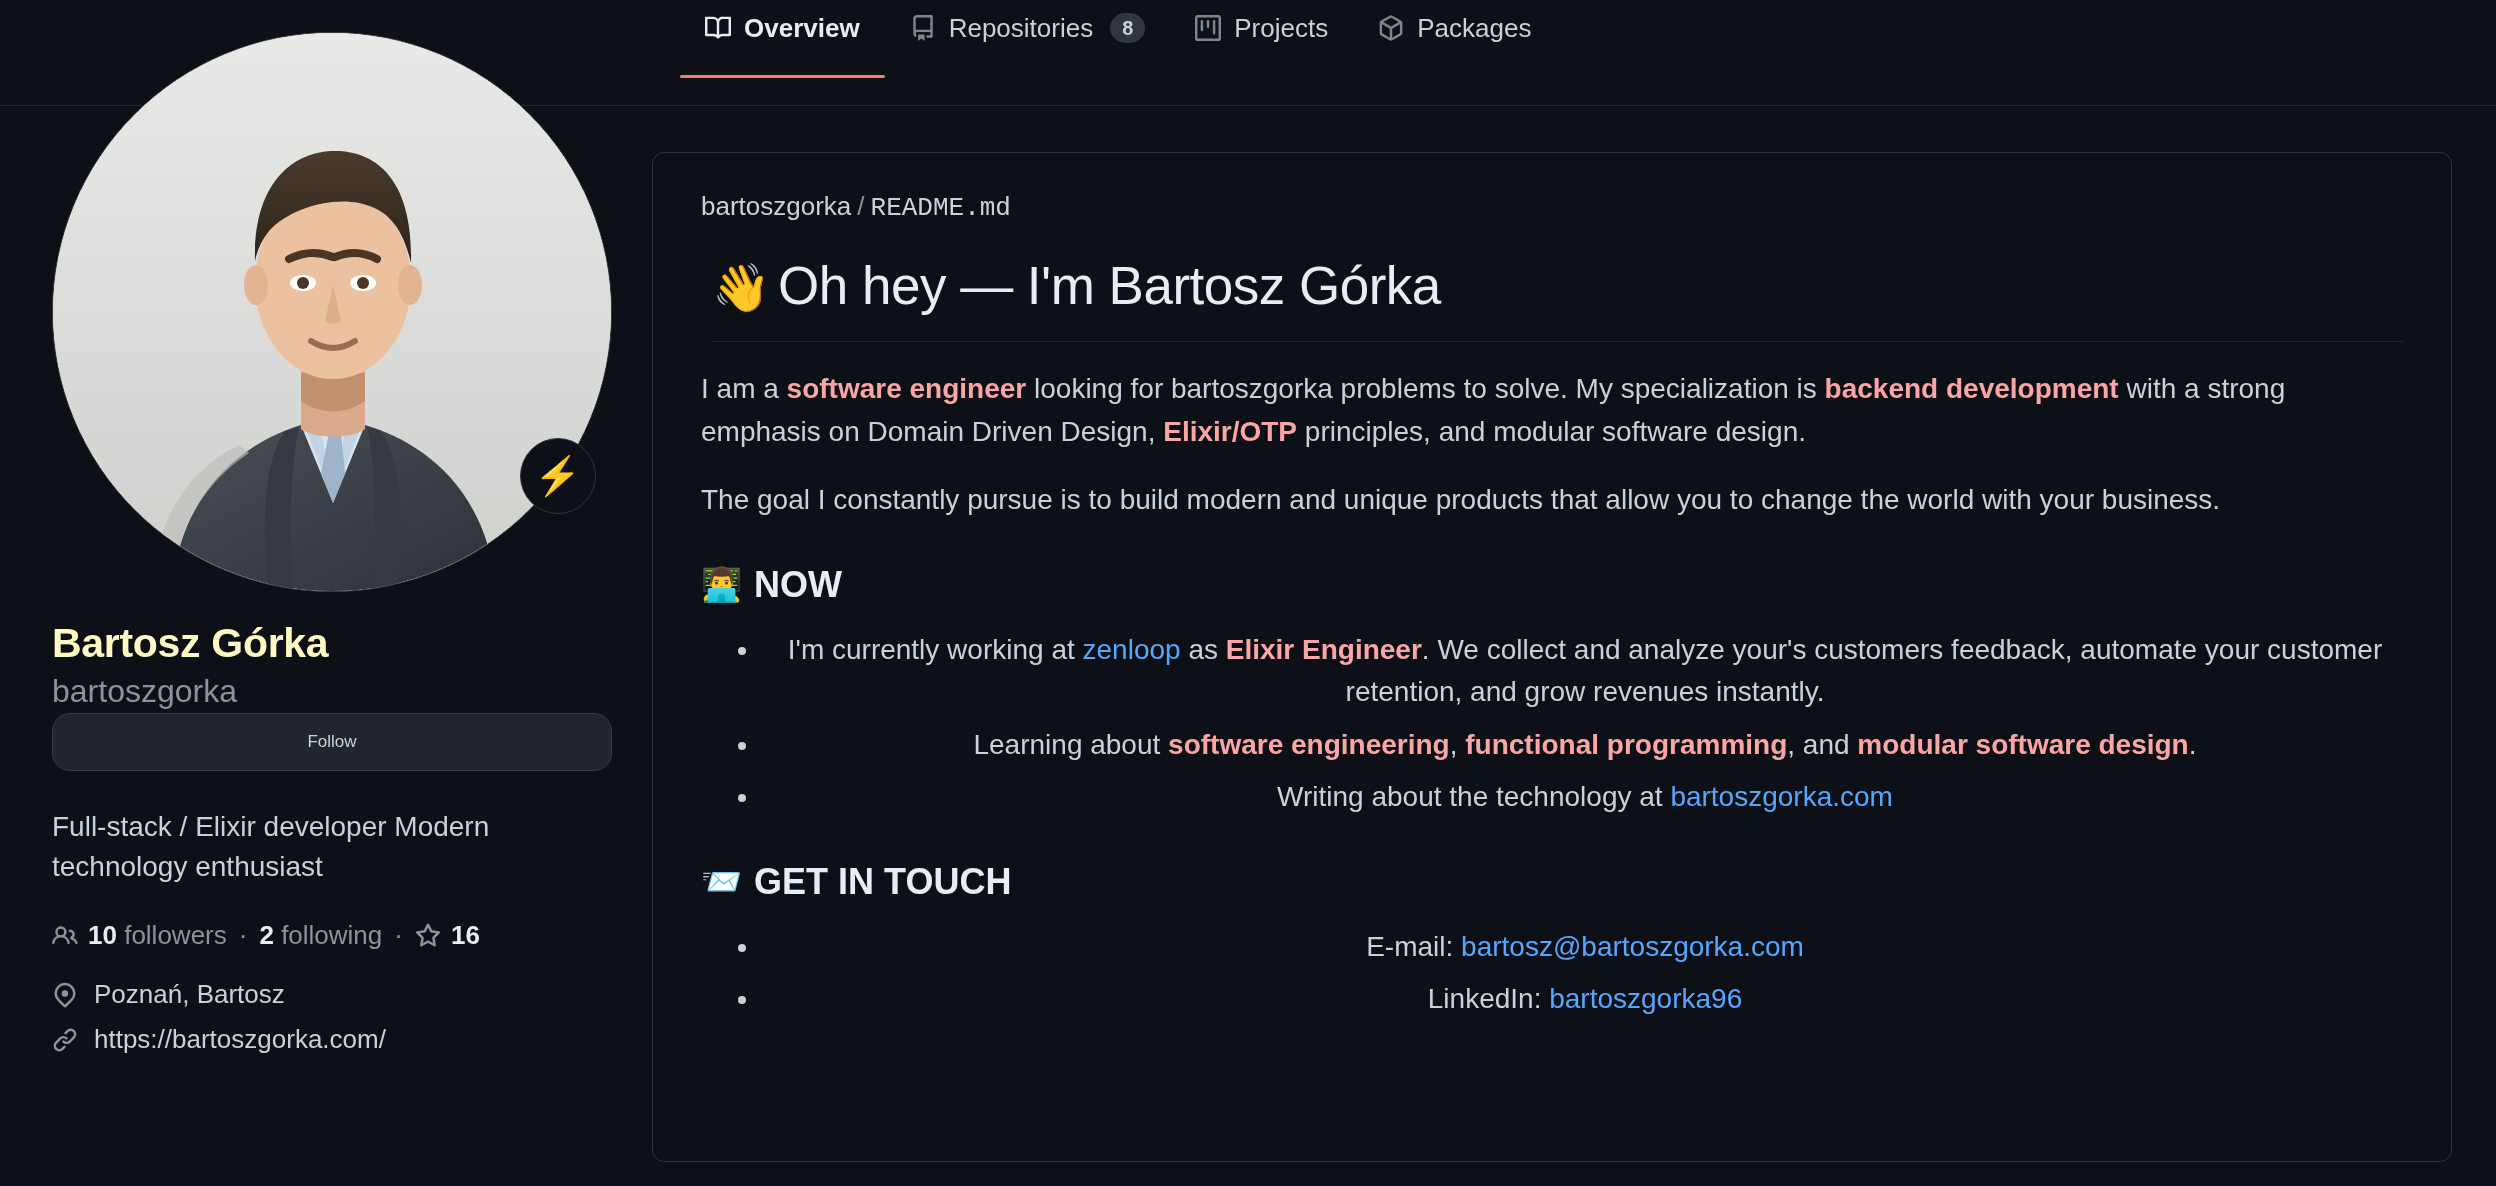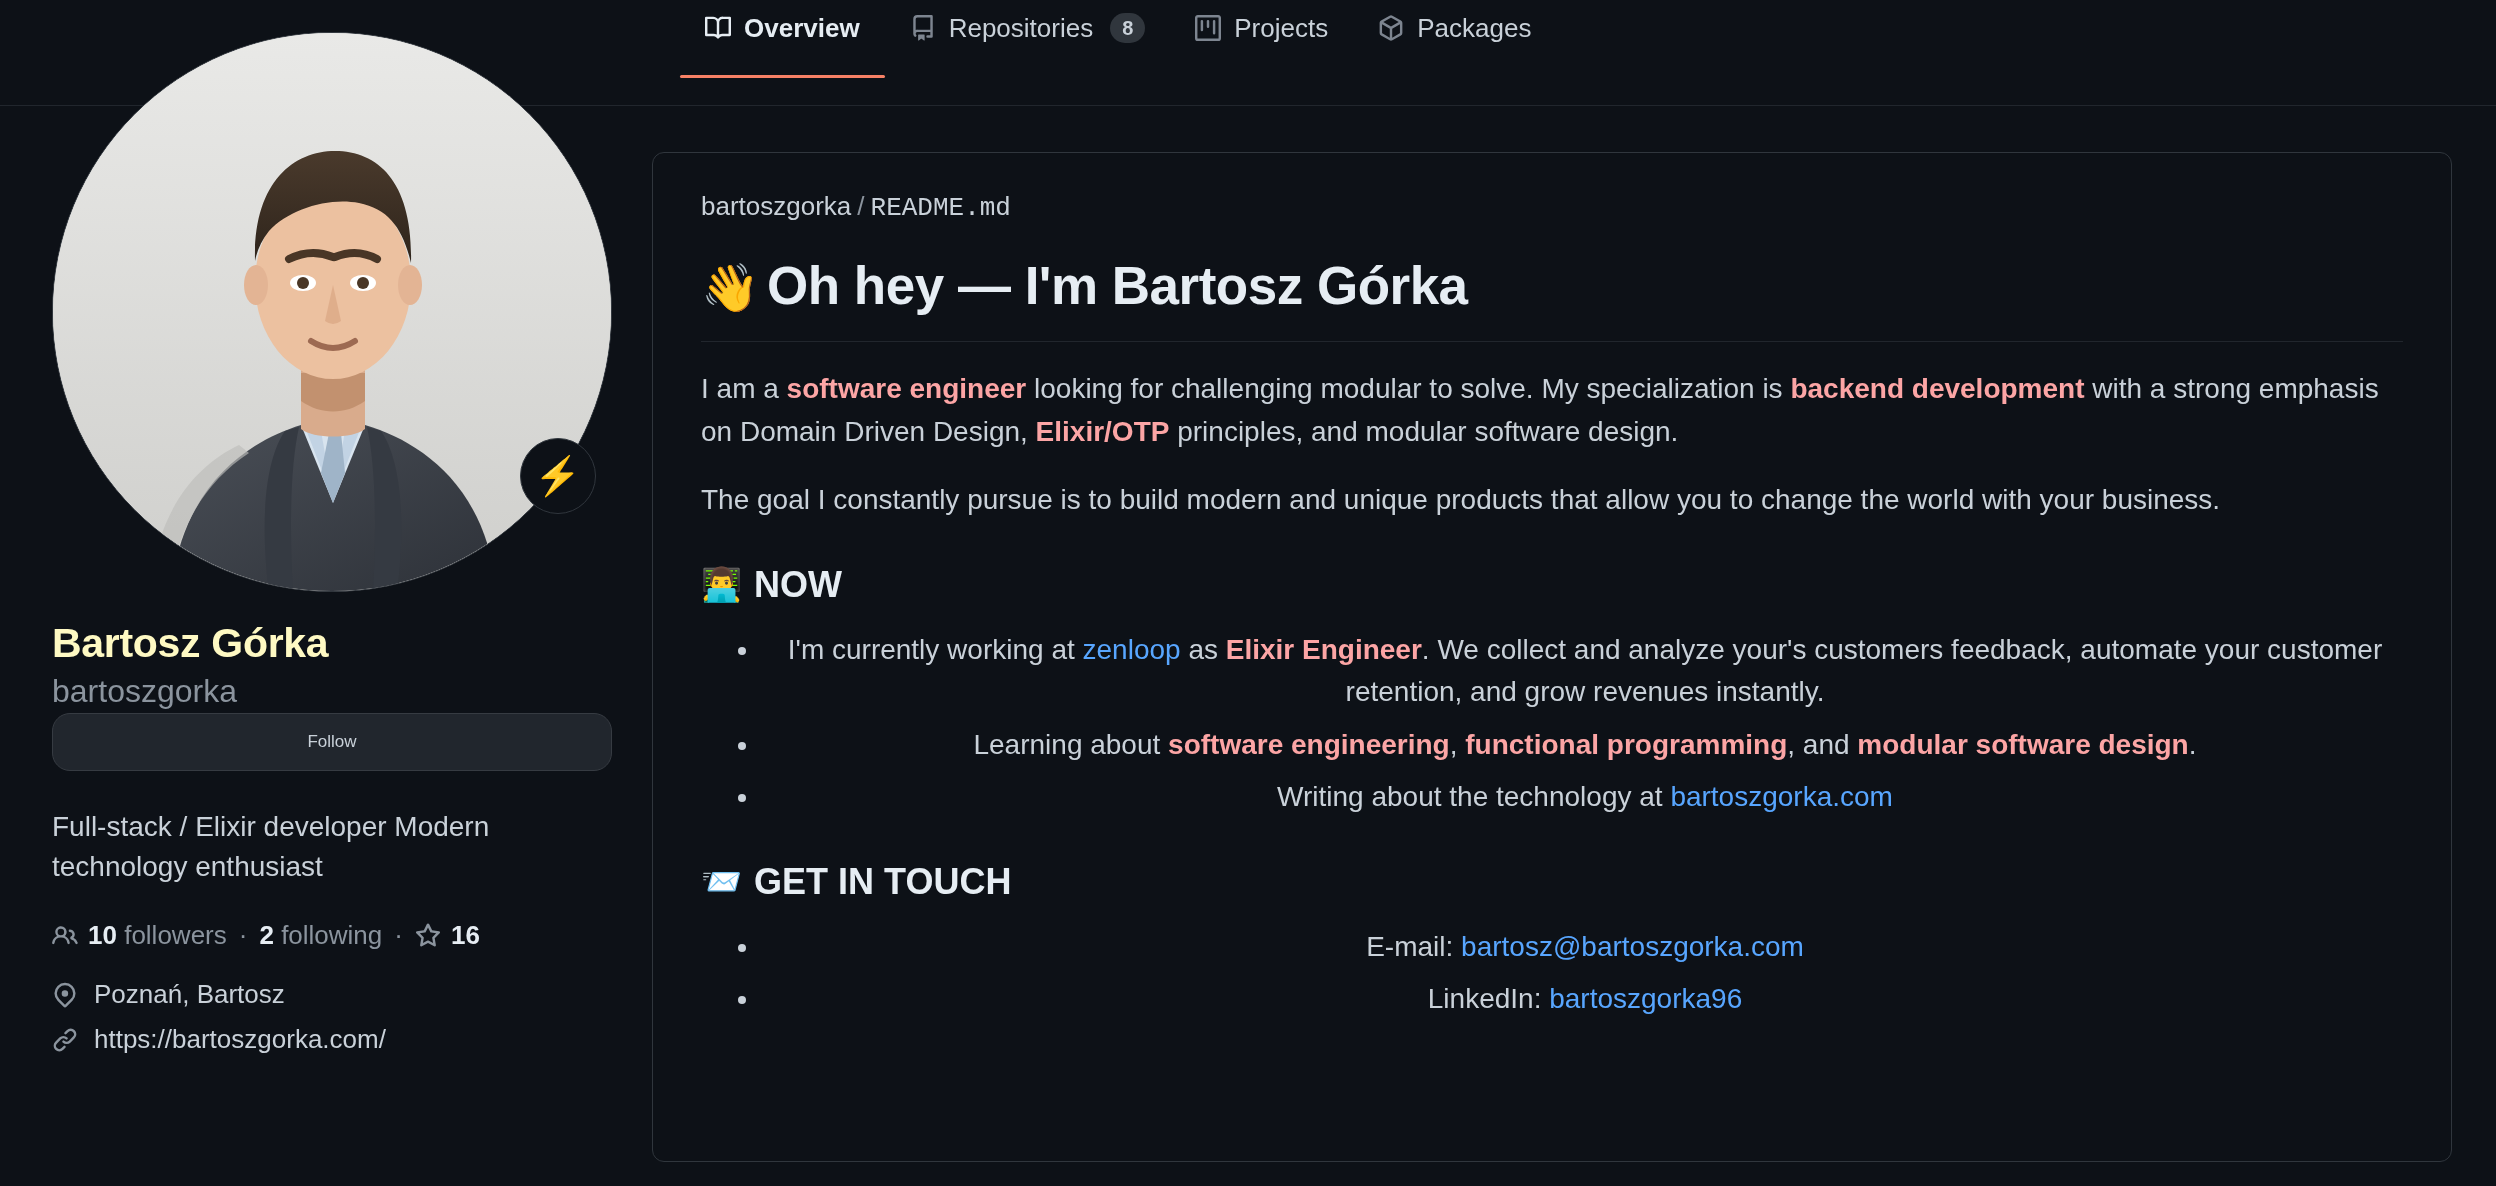--- a/index.html
+++ b/index.html
@@ -96,23 +96,23 @@
     position: absolute; left: 652px; top: 152px; width: 1800px; height: 1010px;
     border: 1px solid #30363d; border-radius: 12px; background: #0d1117;
     padding: 38px 48px 0 48px; overflow: hidden;
   }
   .readme-path { font-size: 26px; color: #c9d1d9; font-family: "Liberation Mono", monospace; }
   .readme-path .owner { font-family: "Liberation Sans", sans-serif; color: #c9d1d9; }
   .readme-path .slash { color: #8b949e; padding: 0 6px; font-family: "Liberation Sans", sans-serif; }
   .readme-path .file { font-family: "Liberation Mono", monospace; color: #c9d1d9; }
 
   h1.rd {
-    font-size: 53px; font-weight: bold; color: #e6edf3;
+    font-size: 53px; font-weight: normal; color: #e6edf3;
     line-height: 1.25; margin-top: 30px; padding-bottom: 22px;
-    border-bottom: 1px solid #21262d; letter-spacing: -0.5px;
+    border-bottom: 1px solid #21262d; letter-spacing: -0.5px; margin-left: 11px;
   }
   h1.rd .emoji { font-size: 47px; margin-right: 8px; }
   p.rd {
     font-size: 28px; line-height: 1.52; color: #c9d1d9; margin-top: 26px;
   }
   p.rd b, li b { color: #fca5a5; font-weight: bold; }
   h2.rd {
     font-size: 36px; font-weight: bold; color: #e6edf3;
     margin-top: 40px; display: flex; align-items: center; gap: 12px;
     line-height: 1.3;
@@ -288,21 +288,21 @@
   <div class="readme">
 
     <div class="readme-path">
       <span class="owner">bartoszgorka</span><span class="slash">/</span><span class="file">README.md</span>
     </div>
 
     <h1 class="rd">
       <span class="emoji">👋</span><span>Oh hey — I'm Bartosz Górka</span>
     </h1>
 
-    <p class="rd"><span>I am a </span><b>software engineer</b><span> looking for challenging modular to solve. My specialization is </span><b>backend development</b><span> with a strong emphasis on Domain Driven Design, </span><b>Elixir/OTP</b><span> principles, and modular software design.</span></p>
+    <p class="rd"><span>I am a </span><b>software engineer</b><span> looking for bartoszgorka problems to solve. My specialization is </span><b>backend development</b><span> with a strong emphasis on Domain Driven Design, </span><b>Elixir/OTP</b><span> principles, and modular software design.</span></p>
 
     <p class="rd">The goal I constantly pursue is to build modern and unique products that allow you to change the world with your business.</p>
 
     <h2 class="rd">
       <span class="emoji">👨‍💻</span>
         <span>NOW</span>
     </h2>
 
     <ul class="rd">
       <li><span>I'm currently working at </span><a class="lnk">zenloop</a><span> as </span><b>Elixir Engineer</b><span>. We collect and analyze your's customers feedback, automate your customer retention, and grow revenues instantly.</span></li>

